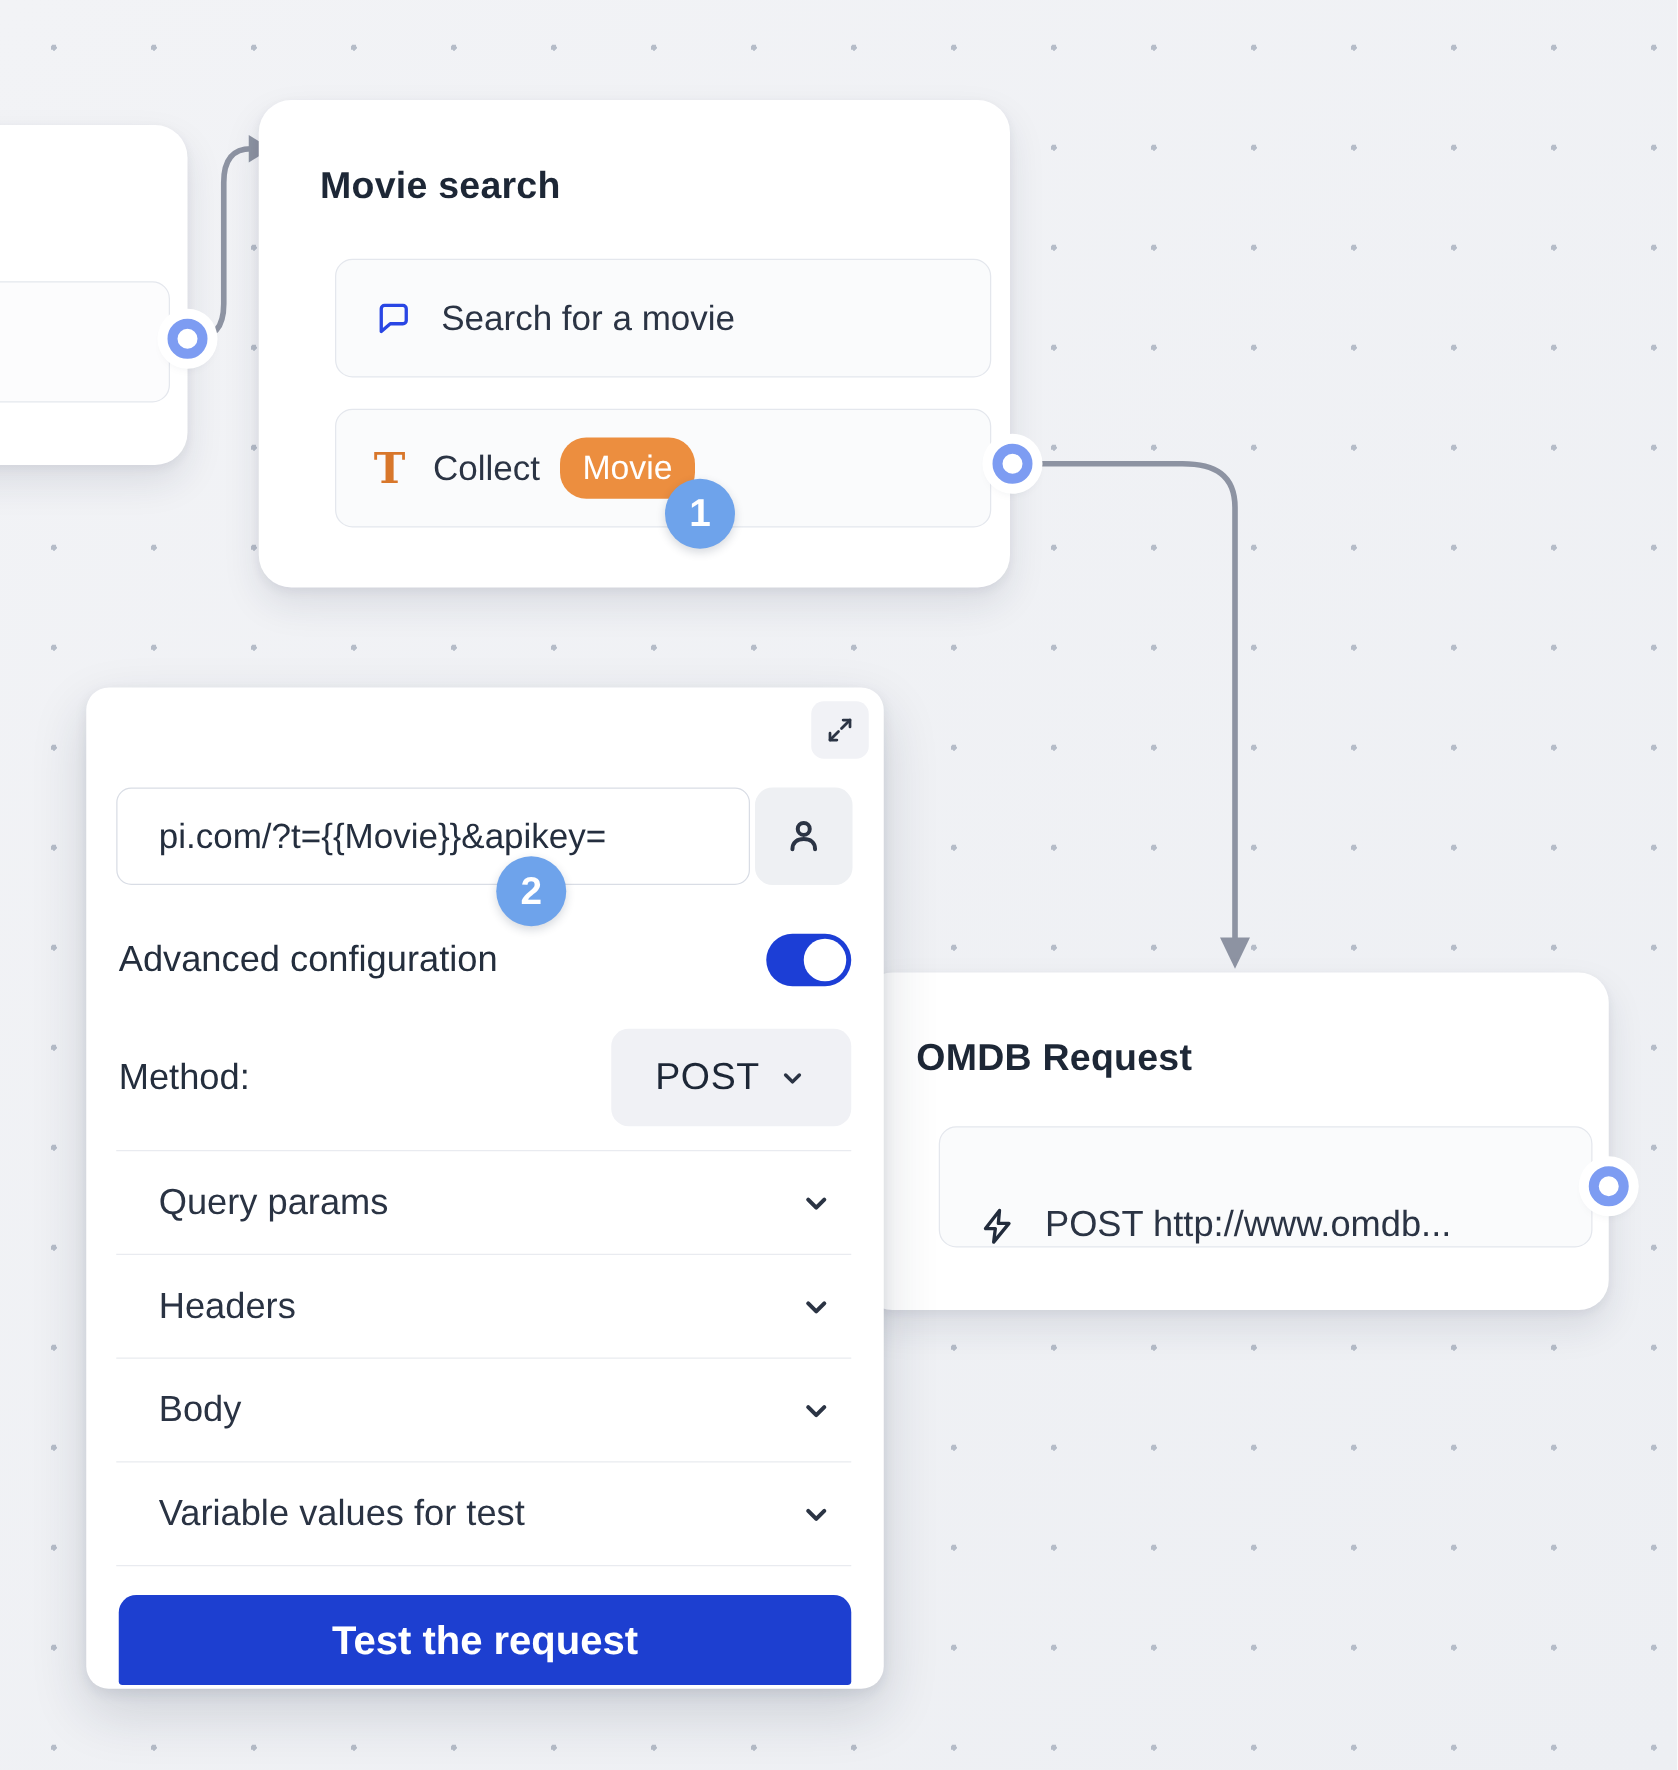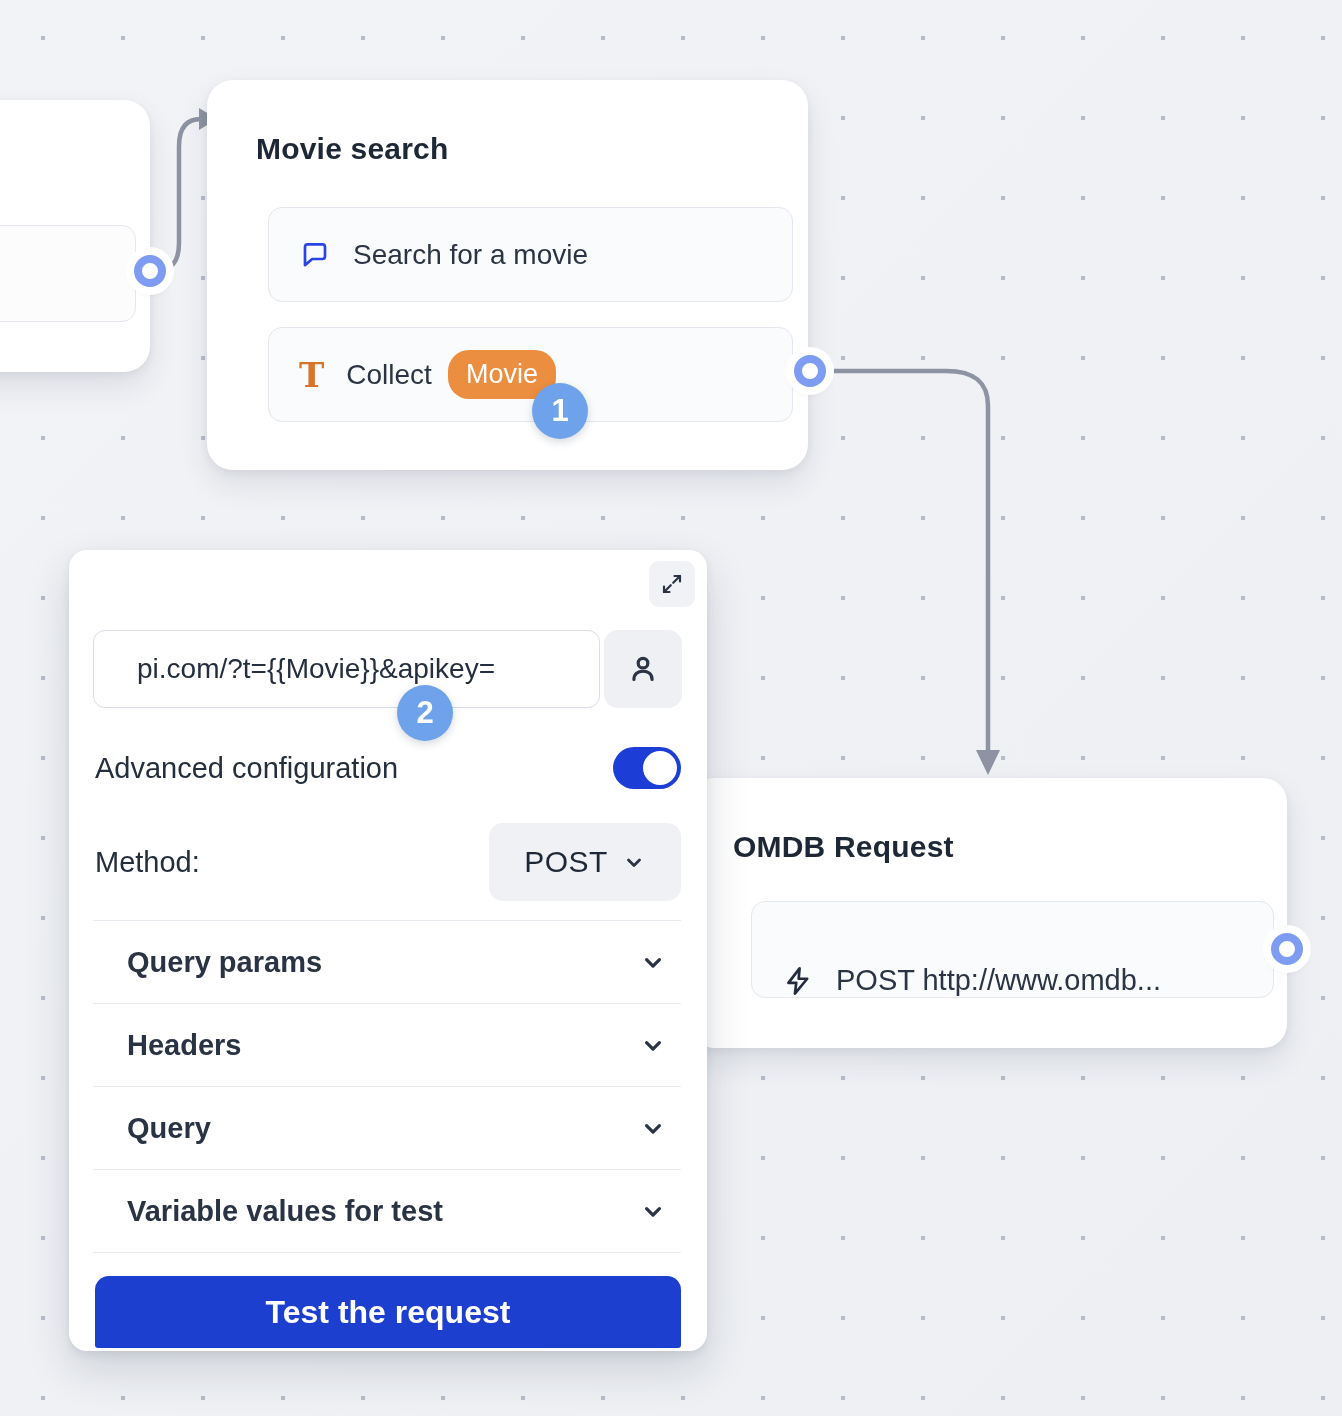--- a/index.html
+++ b/index.html
@@ -20,33 +20,33 @@
     border:8px solid #7d9cf2;box-shadow:0 0 0 8px #ffffff,0 4px 10px rgba(30,42,70,0.18);z-index:4;}
   .step-badge{position:absolute;width:56px;height:56px;border-radius:50%;background:#6ea3eb;
     color:#ffffff;font-size:31px;font-weight:700;display:flex;align-items:center;justify-content:center;
     z-index:9;box-shadow:0 3px 8px rgba(30,42,70,0.18);}
   .panel{position:absolute;left:69px;top:550px;width:638px;height:801px;background:#ffffff;
     border-radius:18px;z-index:5;overflow:hidden;box-shadow:0 18px 44px rgba(25,35,60,0.16),0 4px 10px rgba(25,35,60,0.08);}
   .icon-btn{position:absolute;display:flex;align-items:center;justify-content:center;border:none;cursor:pointer;}
   .expand-btn{left:580px;top:11px;width:46px;height:46px;border-radius:10px;background:#f1f2f6;}
   .url-field{position:absolute;left:24px;top:80px;width:507px;height:78px;box-sizing:border-box;
     border:1.5px solid #d9dde5;border-radius:12px;background:#fff;display:flex;align-items:center;
-    padding-left:43px;font-size:28px;color:#242e3e;white-space:nowrap;overflow:hidden;}
+    padding-left:33px;font-size:28px;color:#242e3e;white-space:nowrap;overflow:hidden;}
   .person-btn{left:535px;top:80px;width:78px;height:78px;border-radius:14px;background:#eef0f3;}
   .flex-row{position:absolute;left:26px;width:586px;display:flex;align-items:center;justify-content:space-between;}
   .panel-label{font-size:29px;color:#242e3d;}
   .toggle{position:relative;width:68px;height:42px;border-radius:21px;background:#1c3ed6;cursor:pointer;}
   .toggle .knob{position:absolute;right:4px;top:4px;width:34px;height:34px;border-radius:50%;background:#ffffff;}
   .select-box{display:flex;align-items:center;justify-content:center;gap:14px;width:192px;height:78px;
     background:#f0f1f5;border-radius:14px;cursor:pointer;}
   .select-box .sel-val{font-size:30px;font-weight:400;color:#1d2736;letter-spacing:.5px;}
   .divider{position:absolute;left:24px;width:588px;height:0;border-top:1.5px solid #e9ebf0;}
   .sections{position:absolute;left:24px;top:371px;width:588px;}
   .section-row{height:82px;display:flex;align-items:center;justify-content:space-between;
-    padding:0 14px 0 34px;border-bottom:1.5px solid #e9ebf0;cursor:pointer;font-weight:bold;}
+    padding:0 14px 0 34px;border-bottom:1.5px solid #e9ebf0;cursor:pointer;}
   .section-label{font-size:29px;color:#2a3343;}
   .test-btn{position:absolute;left:26px;top:726px;width:586px;height:72px;background:#1d3fd0;
     border:none;border-radius:14px 14px 3px 3px;color:#ffffff;font-size:32px;font-weight:700;
     font-family:inherit;cursor:pointer;}
   .t-glyph{font-family:"DejaVu Serif","Liberation Serif",serif;font-weight:700;font-size:34px;color:#d8772b;line-height:1;}
   .var-badge{background:#ec8e3f;color:#ffffff;font-size:27px;padding:9px 18px;border-radius:21px;margin-left:-6px;}
   .notch{position:absolute;left:-18px;top:157px;z-index:0;}
   svg{display:block;}
 </style>
 </head>
@@ -151,21 +151,21 @@
             <path d="M6.5 10 L12 15.5 L17.5 10"></path>
           </svg>
       </div>
       <div class="section-row">
         <span class="section-label">Headers</span>
         <svg width="28" height="28" viewBox="0 0 24 24" stroke="#2b3444" stroke-width="2.8" fill="none" stroke-linecap="round" stroke-linejoin="round">
             <path d="M6.5 10 L12 15.5 L17.5 10"></path>
           </svg>
       </div>
       <div class="section-row">
-        <span class="section-label">Query</span>
+        <span class="section-label">Body</span>
         <svg width="28" height="28" viewBox="0 0 24 24" stroke="#2b3444" stroke-width="2.8" fill="none" stroke-linecap="round" stroke-linejoin="round">
             <path d="M6.5 10 L12 15.5 L17.5 10"></path>
           </svg>
       </div>
       <div class="section-row">
         <span class="section-label">Variable values for test</span>
         <svg width="28" height="28" viewBox="0 0 24 24" stroke="#2b3444" stroke-width="2.8" fill="none" stroke-linecap="round" stroke-linejoin="round">
             <path d="M6.5 10 L12 15.5 L17.5 10"></path>
           </svg>
       </div>

